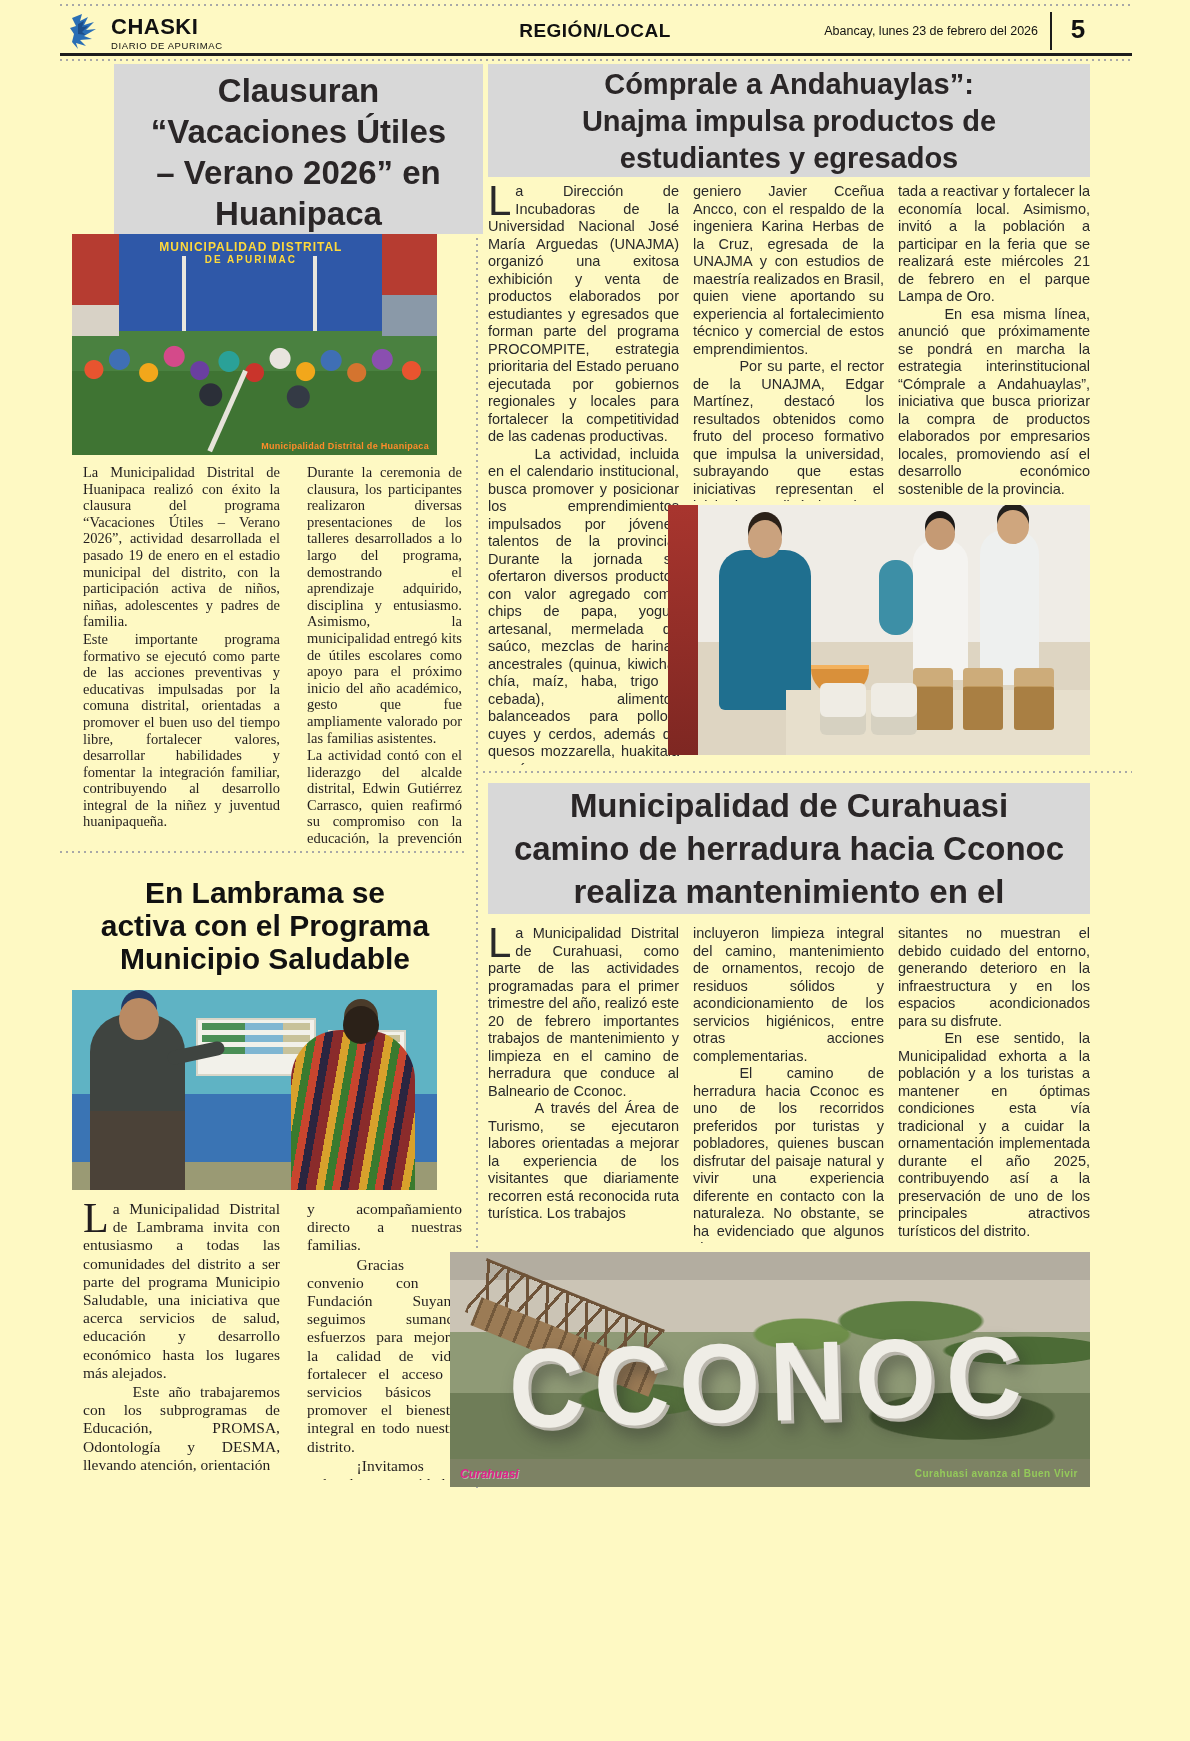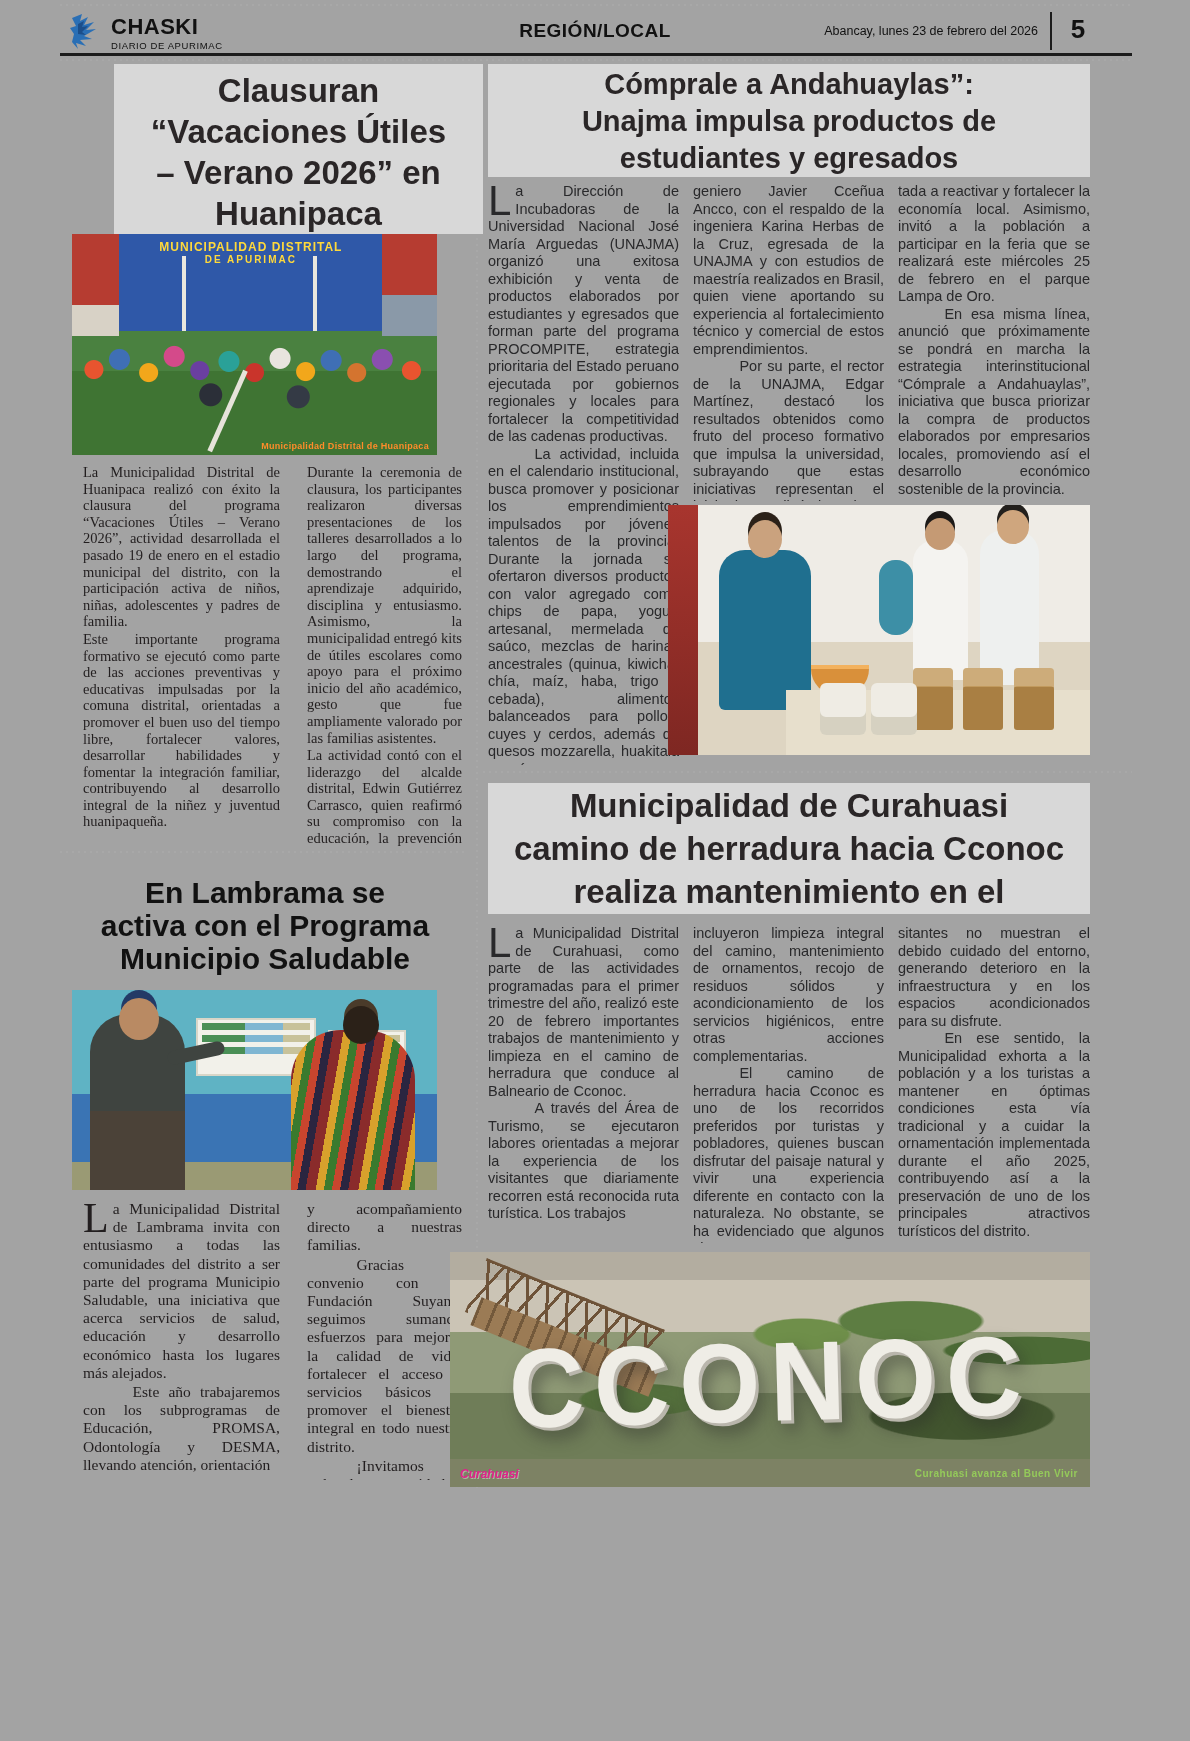--- a/index.html
+++ b/index.html
@@ -1,16 +1,16 @@
 <!DOCTYPE html>
 <html lang="es"><head>
 <meta charset="utf-8">
 <style>
   html,body{margin:0;padding:0;background:#fff;}
-  .page{position:relative;width:1190px;height:1741px;background:#a3a3a3;overflow:hidden;
+  .page{position:relative;width:1190px;height:1741px;background:#fef9c3;overflow:hidden;
         font-family:"Liberation Sans","DejaVu Sans",sans-serif;color:#1d1a1b;}
   .abs{position:absolute;}
   
   .dotline-h{height:4px;background-image:repeating-linear-gradient(90deg,#a8a8a8 0 2px,transparent 2px 6px);background-size:6px 2px;background-repeat:repeat-x;background-position:0 1px;}
   .dotline-v{width:4px;background-image:repeating-linear-gradient(180deg,#a8a8a8 0 2px,transparent 2px 6px);background-size:2px 6px;background-repeat:repeat-y;background-position:1px 0;}
   .solidline{background:#1c1c1c;}
   
   .brand{display:flex;align-items:center;gap:7px;}
   .brand-name{font-weight:bold;font-size:22px;letter-spacing:.5px;color:#111;line-height:1;}
   .brand-tag{font-size:9.5px;letter-spacing:.6px;color:#111;margin-top:2px;}
@@ -216,21 +216,21 @@
   <div class="abs sanscol" style="left:488px;top:183px;width:191px;height:582px;overflow:hidden;">
     <p><span class="drop">L</span><span>a Dirección de Incubadoras de la Universidad Nacional José María Arguedas (UNAJMA) organizó una exitosa exhibición y venta de productos elaborados por estudiantes y egresados que forman parte del programa PROCOMPITE, estrategia prioritaria del Estado peruano ejecutada por gobiernos regionales y locales para fortalecer la competitividad de las cadenas productivas.</span></p>
     <p class="ind">La actividad, incluida en el calendario institucional, busca promover y posicionar los emprendimientos impulsados por jóvenes talentos de la provincia. Durante la jornada se ofertaron diversos productos con valor agregado como chips de papa, yogurt artesanal, mermelada de saúco, mezclas de harinas ancestrales (quinua, kiwicha, chía, maíz, haba, trigo y cebada), alimentos balanceados para pollos, cuyes y cerdos, además de quesos mozzarella, huakitala y paría.</p>
 
   </div>
   <div class="abs sanscol" style="left:693px;top:183px;width:191px;height:318px;overflow:hidden;">
     <p>geniero Javier Cceñua Ancco, con el respaldo de la ingeniera Karina Herbas de la Cruz, egresada de la UNAJMA y con estudios de maestría realizados en Brasil, quien viene aportando su experiencia al fortalecimiento técnico y comercial de estos emprendimientos.</p>
     <p class="ind">Por su parte, el rector de la UNAJMA, Edgar Martínez, destacó los resultados obtenidos como fruto del proceso formativo que impulsa la universidad, subrayando que estas iniciativas representan el inicio de una dinámica orien-</p>
   </div>
   <div class="abs sanscol" style="left:898px;top:183px;width:192px;height:318px;overflow:hidden;">
-    <p>tada a reactivar y fortalecer la economía local. Asimismo, invitó a la población a participar en la feria que se realizará este miércoles 25 de febrero en el parque Lampa de Oro.</p>
+    <p>tada a reactivar y fortalecer la economía local. Asimismo, invitó a la población a participar en la feria que se realizará este miércoles 21 de febrero en el parque Lampa de Oro.</p>
     <p class="ind">En esa misma línea, anunció que próximamente se pondrá en marcha la estrategia interinstitucional “Cómprale a Andahuaylas”, iniciativa que busca priorizar la compra de productos elaborados por empresarios locales, promoviendo así el desarrollo económico sostenible de la provincia.</p>
   </div>
 
   <div class="abs photo una-photo" style="left:668px;top:505px;width:422px;height:250px;">
     <div class="abs una-banner"></div>
     <div class="abs una-woman"></div>
     <div class="abs una-woman-head"></div>
     <div class="abs una-scrub"></div>
     <div class="abs una-coat1"></div>
     <div class="abs una-coat2"></div>

